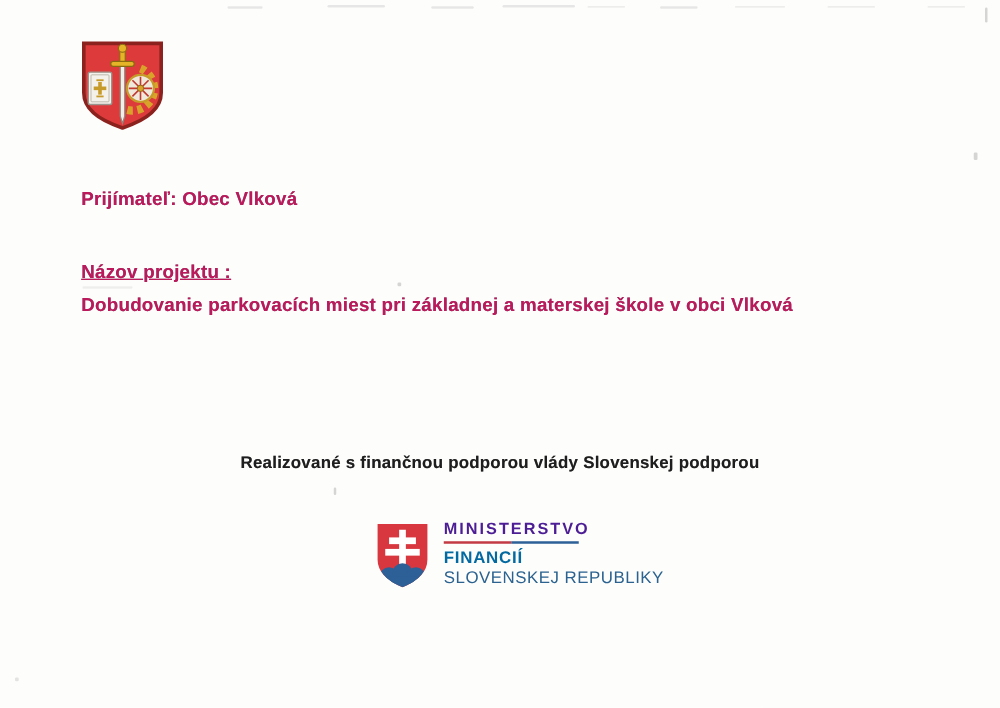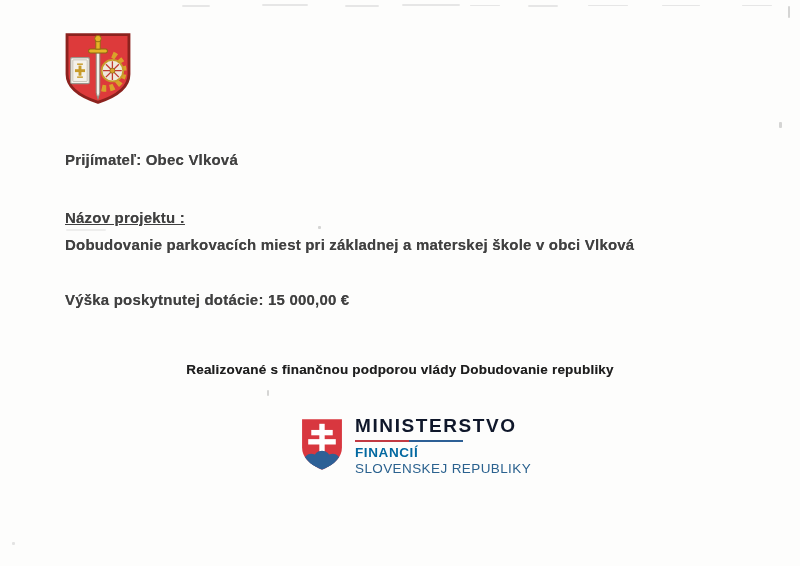--- a/index.html
+++ b/index.html
@@ -12,21 +12,21 @@
   }
   .page {
     position: absolute; left: 0; top: 0;
     width: 800px; height: 566px;
     background: #fdfdfc;
   }
   
   .doc-line {
     position: absolute;
     left: 65px;
-    color: #404040;
+    color: #be185d;
     font-weight: bold;
     font-size: 15px;
     letter-spacing: 0.2px;
     white-space: nowrap;
     text-shadow: 0 0 0.5px rgba(20,20,20,0.55);
   }
   .support-line {
     position: absolute;
     left: 0; top: 362px;
     width: 800px;
@@ -49,24 +49,24 @@
   }
   .ministry-shield {
     position: absolute; left: 0; top: 1px;
     width: 46px; height: 61px;
   }
   .ministry-text {
     position: absolute; left: 56px; top: 2px;
     color: #2b628f;
   }
   .ministry-line1 {
-    font-size: 19px;
+    font-size: 13px;
     font-weight: bold;
     letter-spacing: 1.6px;
-    color: #0f172a;
+    color: #4c1d95;
     white-space: nowrap;
   }
   .ministry-underline {
     margin-top: 3px;
     width: 108px; height: 2px;
     display: flex;
   }
   .ministry-underline .seg-red  { width: 50%; height: 100%; background: #c23a43; }
   .ministry-underline .seg-blue { width: 50%; height: 100%; background: #2d6096; }
   .ministry-line2 {
@@ -150,22 +150,21 @@
         <rect x="37" y="25" width="26" height="5.5" rx="2.5" fill="#e6b427" stroke="#8a6a10" stroke-width="1.4"></rect>
         <rect x="47" y="13" width="6" height="12" fill="#e6b427" stroke="#8a6a10" stroke-width="1.2"></rect>
         <circle cx="50" cy="10.5" r="4.5" fill="#e6b427" stroke="#8a6a10" stroke-width="1.2"></circle>
       </g>
     </svg>
   </div>
 
   <div class="doc-line" style="top:151px;">Prijímateľ: Obec Vlková</div>
   <div class="doc-line" style="top:209px;text-decoration:underline;">Názov projektu :</div>
   <div class="doc-line" style="top:236px;">Dobudovanie parkovacích miest pri základnej a materskej škole v obci Vlková</div>
-  <div class="doc-line" style="top:291px;">Výška poskytnutej dotácie: 15 000,00 €</div>
-  <div class="support-line">Realizované s finančnou podporou vlády Dobudovanie republiky</div>
+  <div class="support-line">Realizované s finančnou podporou vlády Slovenskej podporou</div>
 
   <div class="ministry-logo">
     <div class="ministry-shield">
       <svg width="46" height="61" viewBox="0 0 60 72" xmlns="http://www.w3.org/2000/svg">
         <defs>
           <clipPath id="mshield-clip">
             <path d="M4,3 H56 V40 Q56 58 30 69 Q4 58 4 40 Z"></path>
           </clipPath>
         </defs>
         <path d="M4,3 H56 V40 Q56 58 30 69 Q4 58 4 40 Z" fill="#d8373f"></path>

